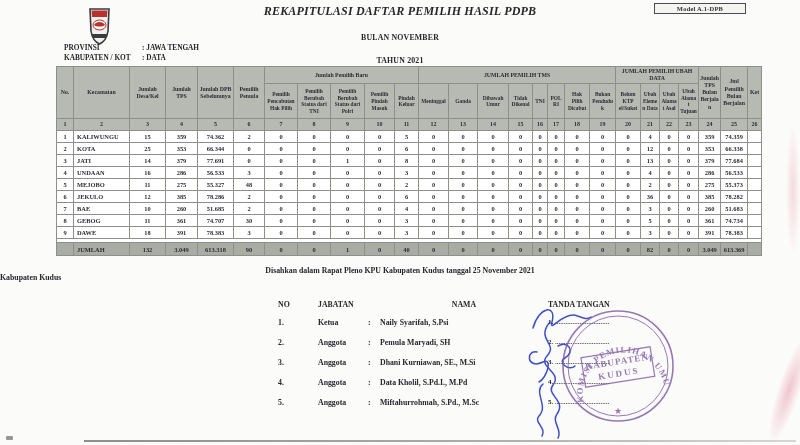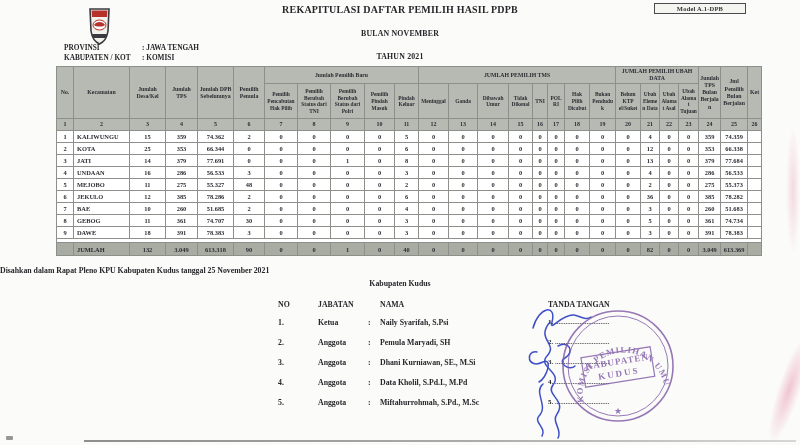--- a/index.html
+++ b/index.html
@@ -7,21 +7,21 @@
     width:800px;height:445px;position:relative;overflow:hidden;
     background:#fbfbf9;font-family:"Liberation Serif",serif;color:#26262b;
   }
   .abs{position:absolute;}
   
   .model-box{
     top:3px;left:654px;width:90px;border:1px solid #4a4a4f;background:#f4f4f1;
     font-size:6.5px;font-weight:700;text-align:center;padding:1px 0;letter-spacing:.2px;color:#333;
   }
   .titles{top:4px;left:0;width:800px;text-align:center;font-weight:700;letter-spacing:.2px;}
-  .title-l1{font-size:10px;}
+  .title-l1{font-size:12px;font-style:italic;}
   .title-l2,.title-l3{font-size:7.8px;margin-top:14px;}
   .logo{top:7px;left:87px;width:25px;height:38px;}
   .meta{top:43px;left:57px;font-size:7.3px;font-weight:700;line-height:1.35;}
   .meta .lbl{display:inline-block;width:78px;padding-left:7px;}
   
   .main-table-wrap{top:66px;left:56px;}
   table.rekap{border-collapse:collapse;table-layout:fixed;width:706px;}
   table.rekap th,table.rekap td{
     border:1px solid #8d908a;overflow:hidden;padding:0;
     font-weight:700;color:#2c2c33;
@@ -33,26 +33,26 @@
   table.rekap thead tr.group-row th{height:11px;font-size:5.8px;}
   table.rekap thead tr.sub-row th{height:32px;}
   table.rekap thead tr.num-row th{height:9px;font-size:6px;}
   table.rekap tbody td{
     background:#fff;font-size:6.4px;text-align:center;height:11px;
   }
   table.rekap tbody td.left{text-align:left;padding-left:3px;}
   table.rekap tr.spacer td{height:3px;background:#fff;}
   table.rekap tr.total td{background:#a9aca3;height:12px;}
   
-  .pleno-l1{top:266px;left:0;width:800px;font-size:7.8px;font-weight:700;}
-  .pleno-l2{top:279px;left:0;width:800px;text-align:center;font-size:7.8px;font-weight:700;}
+  .pleno-l1{top:266px;left:0;width:800px;text-align:center;font-size:7.8px;font-weight:700;}
+  .pleno-l2{top:273px;left:0;width:800px;font-size:7.8px;font-weight:700;}
   .sig-table{top:296px;left:278px;width:370px;font-size:7.8px;font-weight:700;}
   .sig-row{display:grid;grid-template-columns:40px 50px 12px 168px 1fr;height:20px;align-items:center;}
   .sig-row.head{height:16px;}
-  .sig-nama-h{font-family:Liberation Serif, serif;}
+  .sig-nama-h{text-align:center;font-family:Liberation Serif, serif;}
   .sig-ttd{font-size:7px;white-space:nowrap;overflow:hidden;}
   
   .bottom-line{top:440px;left:84px;width:712px;height:2px;
     background:linear-gradient(90deg,#5f5f5f,#8a8a8a 55%,#c7c7c5);opacity:.7;}
   .corner-dot{top:436px;left:6px;width:7px;height:4px;background:#555;opacity:.6;border-radius:1px;}
   .smudge-mid{top:125px;left:786px;width:14px;height:130px;
     background:radial-gradient(ellipse at center,rgba(225,130,150,.28),rgba(225,130,150,0) 70%);}
   .smudge-bot{top:335px;left:778px;width:22px;height:110px;
     background:radial-gradient(ellipse at center,rgba(223,110,140,.38),rgba(223,110,140,0) 72%);
     transform:rotate(18deg);}
@@ -77,21 +77,21 @@
   <div class="title-l1">REKAPITULASI DAFTAR PEMILIH HASIL PDPB</div>
   <div class="title-l2">BULAN NOVEMBER</div>
   <div class="title-l3">TAHUN 2021</div>
 </div>
 
 <div class="abs meta">
   <div>
     <span class="lbl">PROVINSI</span><span>: JAWA TENGAH</span>
   </div>
   <div>
-    <span class="lbl">KABUPATEN / KOT</span><span>: KOMISI</span>
+    <span class="lbl">KABUPATEN / KOT</span><span>: DATA</span>
   </div>
 </div>
 
 <div class="abs main-table-wrap">
   <table class="rekap">
     <colgroup>
       <col style="width:17px">
         <col style="width:56px">
         <col style="width:36px">
         <col style="width:32px">

